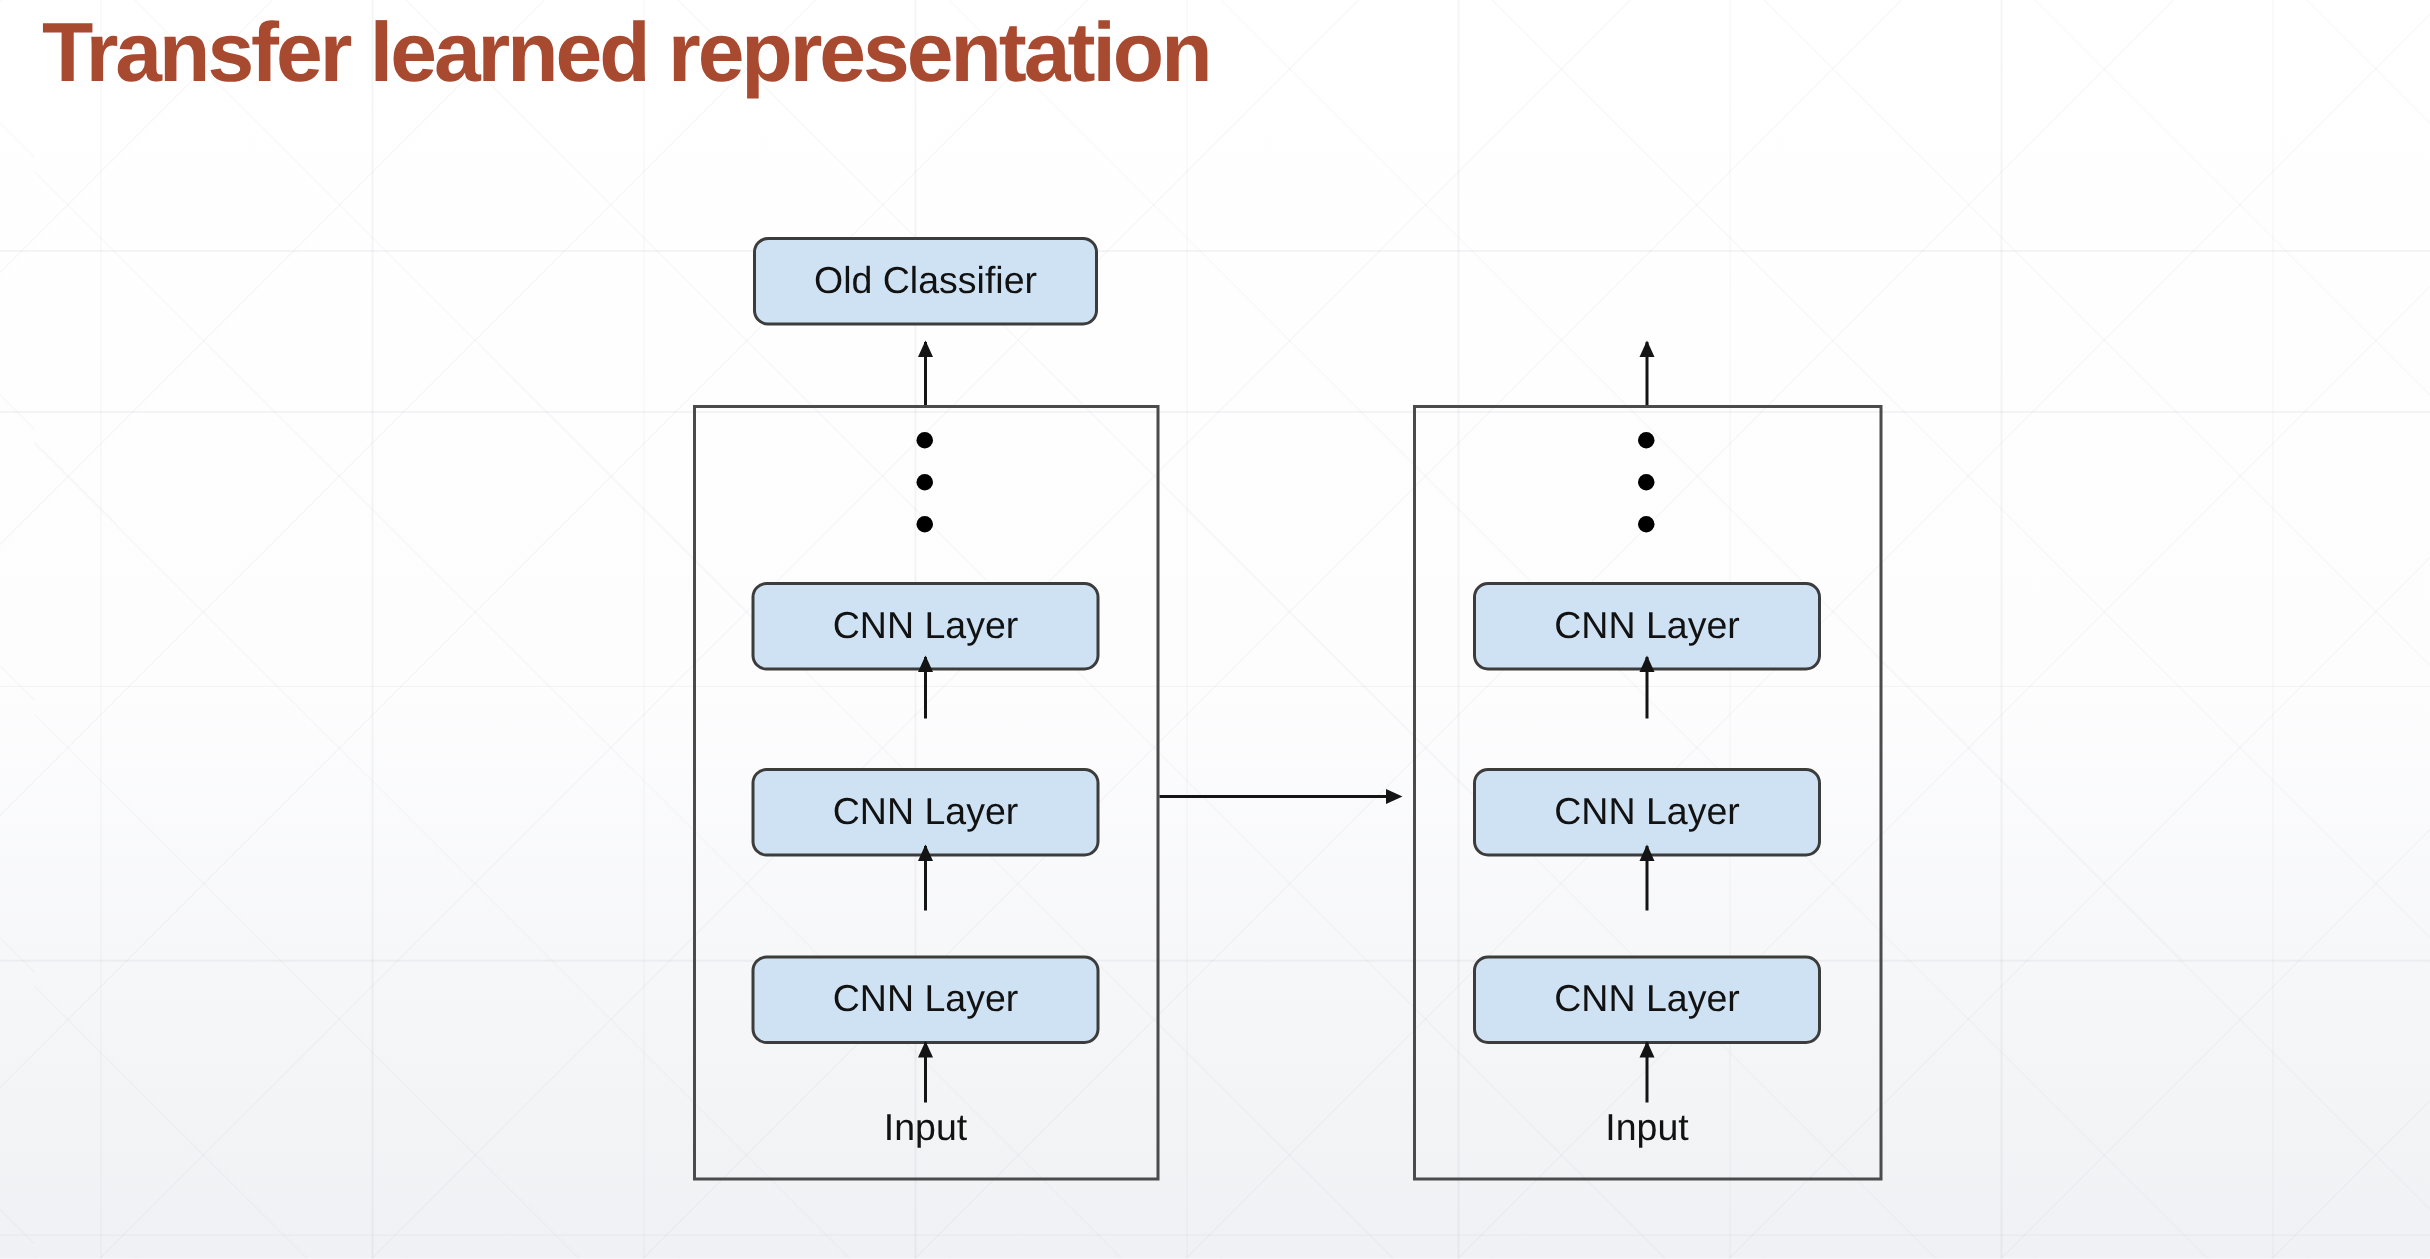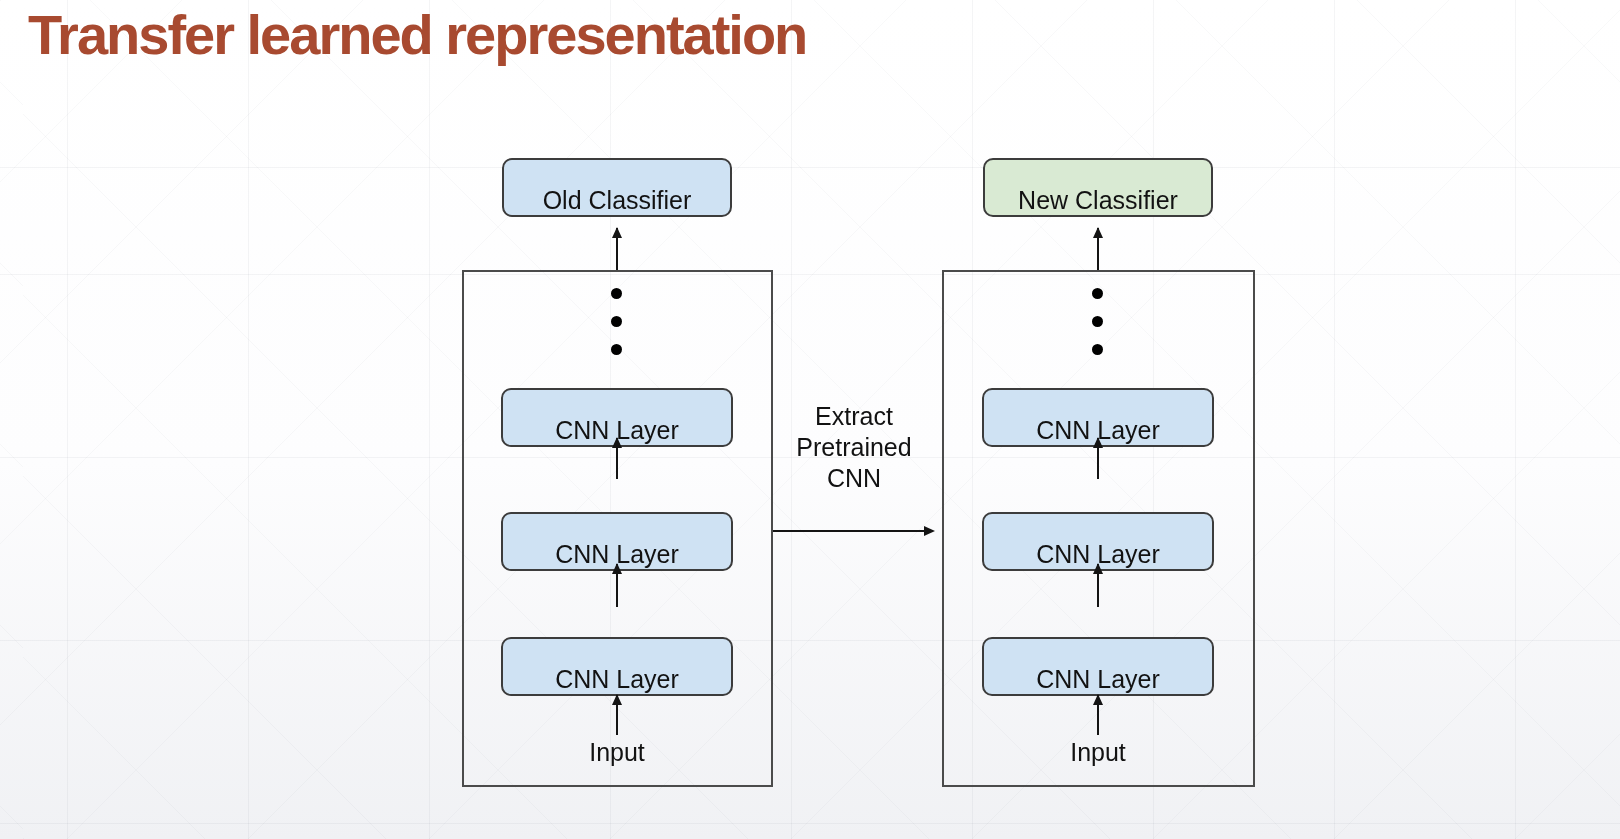--- a/index.html
+++ b/index.html
@@ -28,21 +28,21 @@
     background-position:0 168px, 67px 0, 23px 0, 0 0, 0 0;
   }
   .slide-title{
     position:absolute;left:28px;top:2px;margin:0;
     font-size:56px;font-weight:bold;letter-spacing:-2px;
     color:var(--title-text);white-space:nowrap;
   }
   .node{
     position:absolute;box-sizing:border-box;
     border:2.5px solid var(--node-border);border-radius:10px;
-    display:flex;align-items:flex-end;justify-content:center;
+    display:flex;align-items:center;justify-content:center;
     font-size:25px;color:#121212;white-space:nowrap;
   }
   .node.blue{background:var(--cnn-layer-fill);margin-top:20px;}
   .node.old{background:var(--classifier-old-fill);}
   .node.new{background:var(--classifier-new-fill);}
   .frame{
     position:absolute;box-sizing:border-box;
     border:2px solid var(--frame-border);background:transparent;
   }
   .dots{position:absolute;display:flex;flex-direction:column;gap:17px;}
@@ -93,30 +93,22 @@
     <span>CNN Layer</span>
   </div>
   <div class="arr-up" style="left:616px;top:564px;height:43px;"></div>
   <div class="node blue" style="left:501px;top:617px;width:232px;height:59px;">
     <span>CNN Layer</span>
   </div>
 
   <div class="arr-up" style="left:616px;top:695px;height:40px;"></div>
   <div class="diagram-label" style="left:567px;top:737px;width:100px;">Input</div>
 
-  <div class="diagram-label" style="left:774px;top:401px;width:160px;">
-    <div>Extract</div>
-    <div>Pretrained</div>
-    <div>CNN</div>
-  </div>
   <div class="arr-right" style="left:773px;top:530px;width:152px;"></div>
 
-  <div class="node new" style="left:983px;top:158px;width:230px;height:59px;">
-    <span>New Classifier</span>
-  </div>
 
   <div class="arr-up" style="left:1097px;top:228px;height:42px;"></div>
 
   <div class="frame" style="left:942px;top:270px;width:313px;height:517px;"></div>
 
   <div class="dots" style="left:1092px;top:288px;">
     <div class="dot"></div>
     <div class="dot"></div>
     <div class="dot"></div>
   </div>

